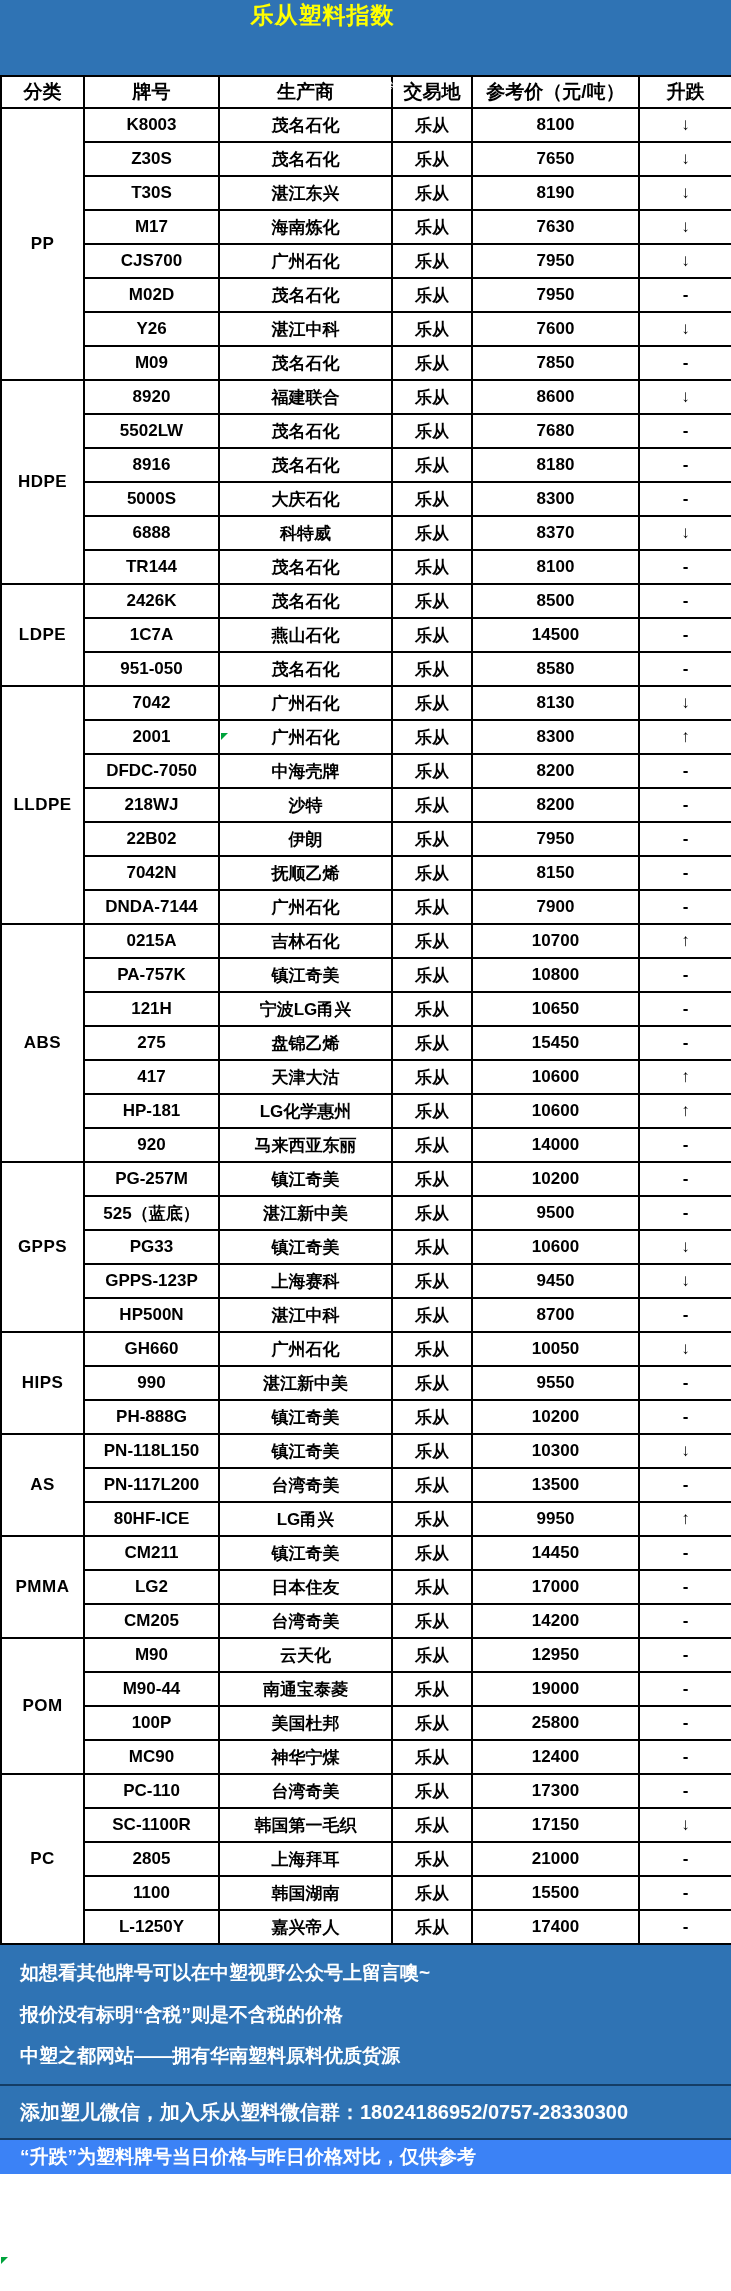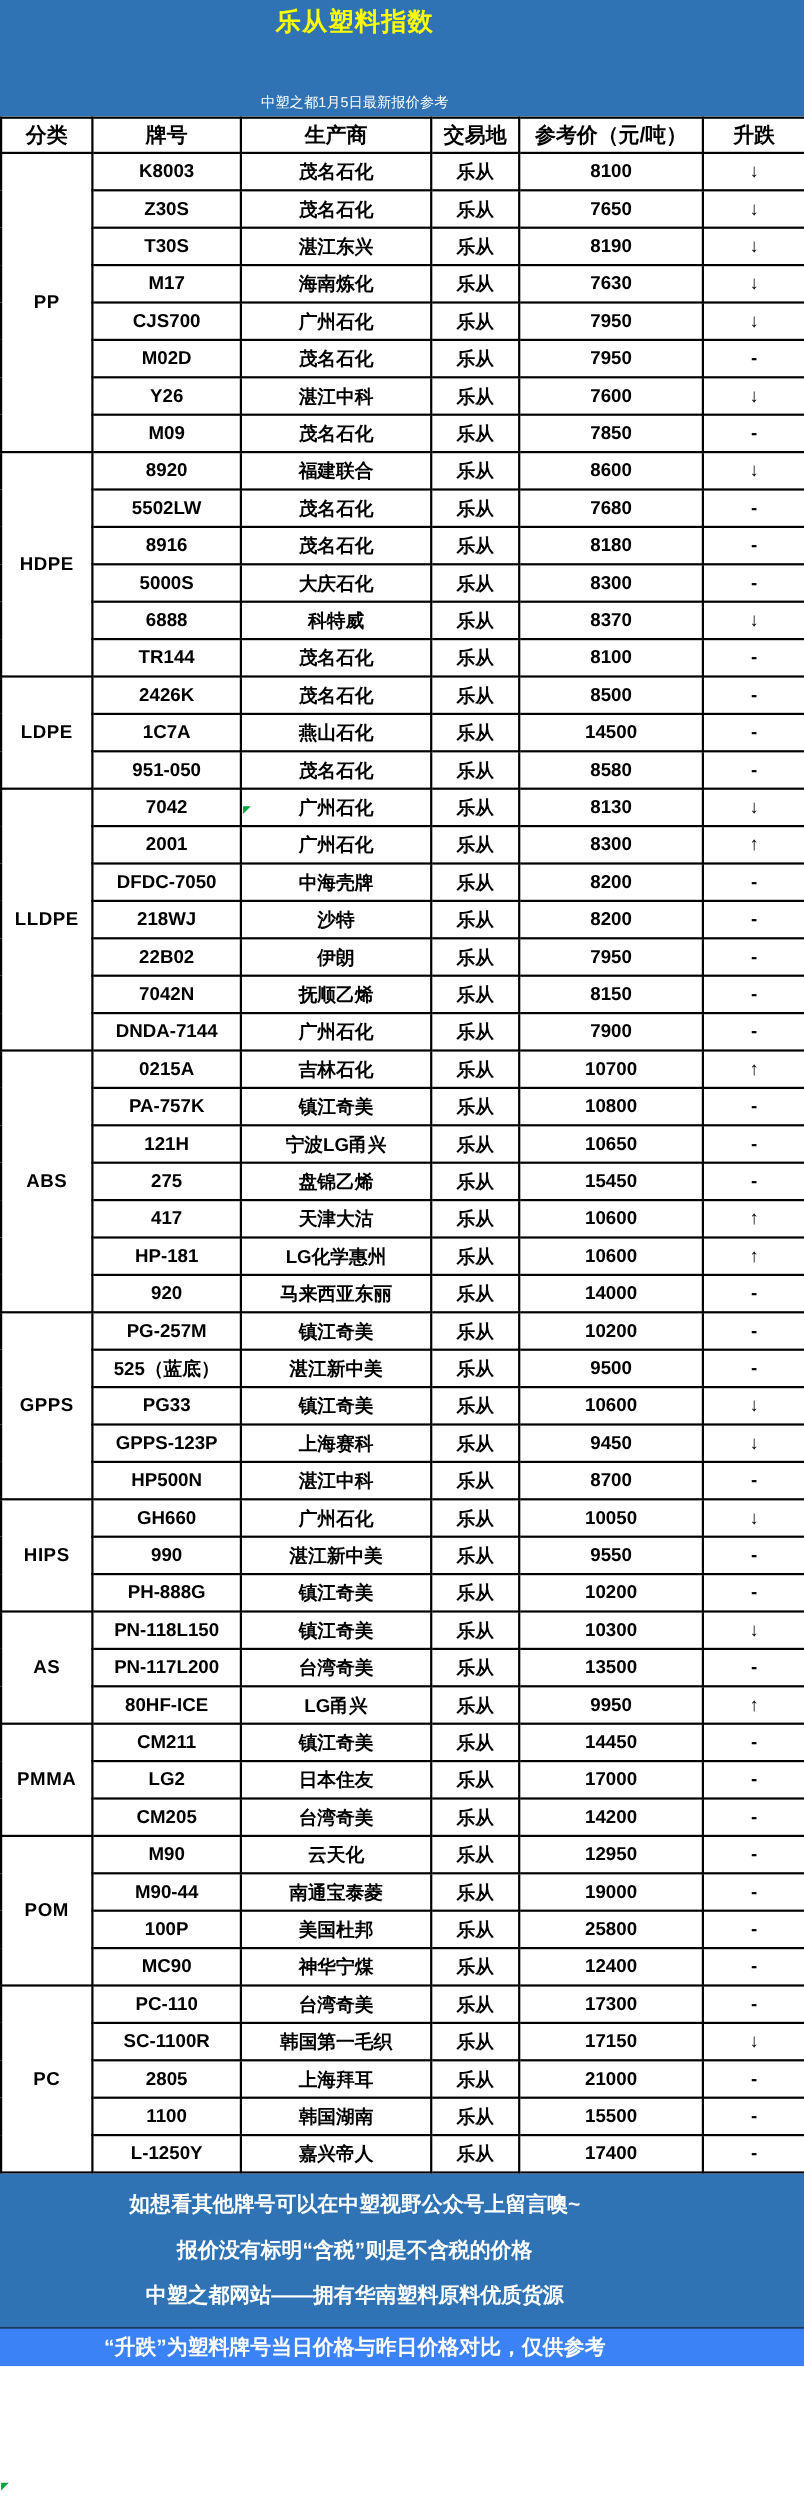--- a/index.html
+++ b/index.html
@@ -6,21 +6,21 @@
   body{
     width:731px;
     font-family:"Liberation Sans","DejaVu Sans",sans-serif;
     background:#ffffff;
     color:#000;
   }
   .page{position:relative;width:731px;height:2291px;overflow:hidden;}
 
   
   .hdr{
-    height:106px;background:#2f73b4;
+    height:75px;background:#2f73b4;
     display:flex;flex-direction:column;justify-content:space-evenly;gap:45px;
   }
   .hdr .inner{width:645px;text-align:center;}
   .hdr-title{color:#ffff00;font-size:23px;font-weight:700;letter-spacing:1px;}
   .hdr-sub{color:#ffffff;font-size:13px;font-weight:400;}
 
   
   table.price{
     width:731px;border-collapse:collapse;table-layout:fixed;
     background:#fff;
@@ -43,21 +43,21 @@
     display:flex;flex-direction:column;justify-content:space-evenly;
   }
   .ftr2{
     background:#2f73b4;height:52px;border-top:2px solid #143d66;
     display:flex;align-items:center;
   }
   .ftr3{
     background:#3b82f6;height:34px;border-top:2px solid #143d66;
     display:flex;align-items:center;
   }
-  .f-inner{width:645px;text-align:center;}
+  .f-inner{width:645px;text-align:left;margin-left:20px;}
   .f-line{color:#fff;font-size:19px;font-weight:700;}
   .ftr2 .f-line{font-size:20px;}
 
   
   .tri{
     position:absolute;width:0;height:0;
     border-top:7px solid #00a33c;border-right:7px solid transparent;
   }
   .tri-cell{left:221px;top:733px;}
   .tri-foot{left:1px;top:2257px;}
@@ -486,20 +486,23 @@
           <td class="trend">-</td>
         </tr>
       </tbody>
   </table>
 
   <div class="ftr1">
     <div class="f-inner"><span class="f-line">如想看其他牌号可以在中塑视野公众号上留言噢~</span></div>
     <div class="f-inner"><span class="f-line">报价没有标明“含税”则是不含税的价格</span></div>
     <div class="f-inner"><span class="f-line">中塑之都网站——拥有华南塑料原料优质货源</span></div>
   </div>
+  <div class="ftr2">
+    <div class="f-inner"><span class="f-line">添加塑儿微信，加入乐从塑料微信群：18024186952/0757-28330300</span></div>
+  </div>
   <div class="ftr3">
     <div class="f-inner"><span class="f-line">“升跌”为塑料牌号当日价格与昨日价格对比，仅供参考</span></div>
   </div>
 
   <div class="tri tri-cell"></div>
   <div class="tri tri-foot"></div>
 
 </div>
 
 </body></html>

